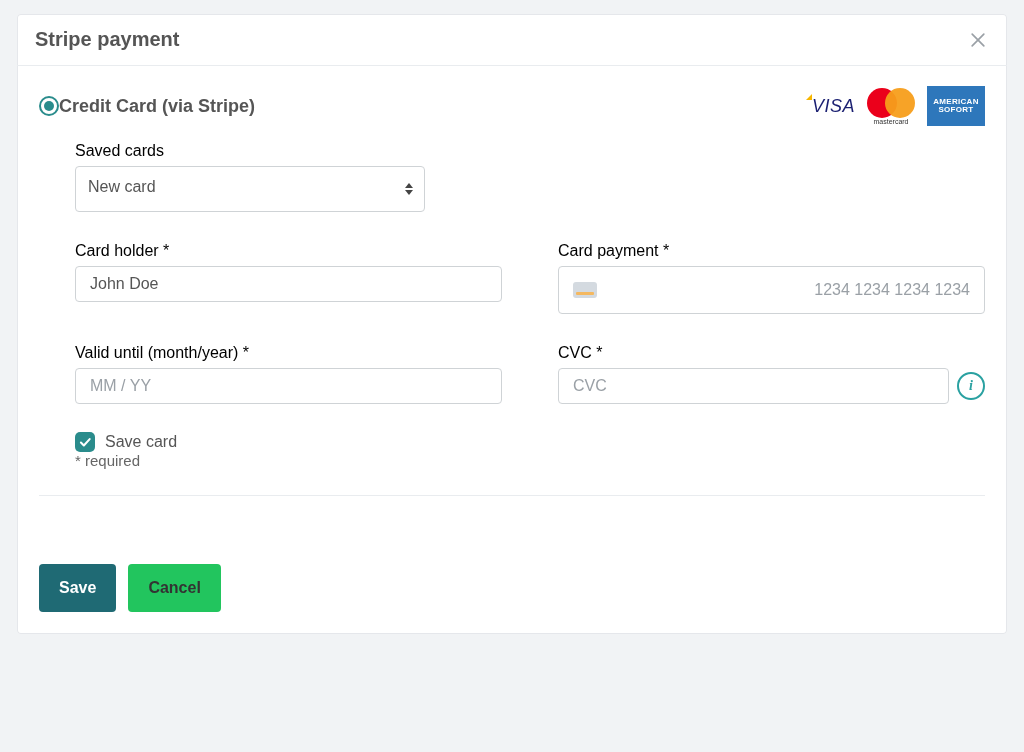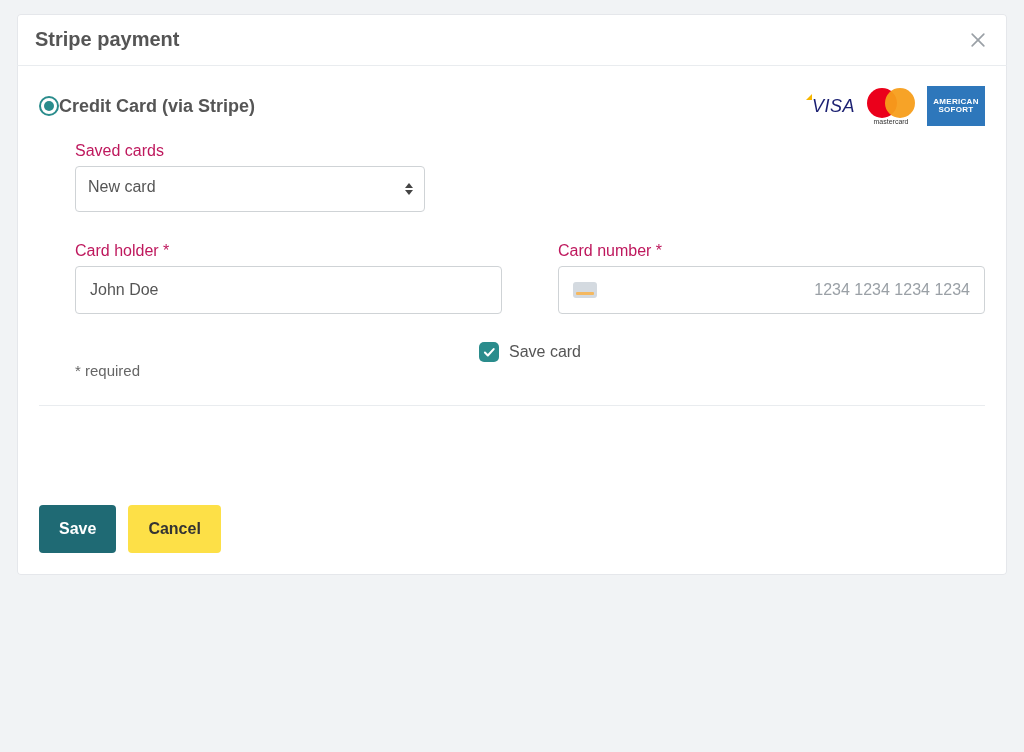--- a/index.html
+++ b/index.html
@@ -87,21 +87,21 @@
     width: 58px; height: 40px; background: #2e77bb;
     color: #fff; font-size: 8px; font-weight: 700;
     display: flex; flex-direction: column; align-items: center; justify-content: center;
     line-height: 1;
     font-family: Arial, sans-serif;
     letter-spacing: 0.3px;
   }
 
   .pm-body { padding: 16px 0 0 36px; }
 
-  .field-label { font-size: 16px; color: #be185d; margin-bottom: 6px; }
+  .field-label { font-size: 16px; color: #000000; margin-bottom: 6px; }
   .select-wrap {
     position: relative; width: 350px;
   }
   .select-input {
     width: 100%; height: 46px;
     border: 1px solid #cfd3d6; border-radius: 4px;
     padding: 0 36px 4px 12px;
     font-size: 16px; color: #555;
     background: #fff;
     display: flex; align-items: center;
@@ -112,21 +112,21 @@
   }
   .caret-stack svg { display: block; }
 
   .row2 {
     display: grid;
     grid-template-columns: 1fr 1fr;
     gap: 56px;
     margin-top: 30px;
   }
   .text-input {
-    width: 100%; height: 48px;
+    width: 100%; height: 36px;
     border: 1px solid #cfd3d6; border-radius: 4px;
     padding: 0 14px; font-size: 16px; color: #555;
     outline: none;
   }
   .text-input::placeholder { color: #9aa0a6; }
   .card-input {
     display: flex; align-items: center; gap: 10px;
     height: 48px; border: 1px solid #cfd3d6; border-radius: 4px;
     padding: 0 14px;
     justify-content: space-between;
@@ -144,21 +144,21 @@
   .cvc-row { display: flex; align-items: center; gap: 8px; }
   .info-circle {
     width: 28px; height: 28px; border-radius: 50%;
     border: 2px solid #2aa1a1; color: #2aa1a1;
     display: inline-flex; align-items: center; justify-content: center;
     font-family: "Times New Roman", serif; font-style: italic; font-weight: 700;
     font-size: 14px; cursor: pointer; flex-shrink: 0;
   }
 
   .save-card {
-    margin-top: 28px; display: flex; align-items: center; gap: 10px; justify-content: center;
+    margin-top: 28px; display: flex; align-items: center; gap: 10px;
   }
   .checkbox {
     width: 20px; height: 20px; border-radius: 5px;
     background: #2a8c8c; display: inline-flex; align-items: center; justify-content: center;
     cursor: pointer;
   }
   .checkbox svg { width: 14px; height: 14px; }
 
   .req-note { font-size: 15px; color: #666; }
 
@@ -175,24 +175,24 @@
   .sofort-logo .sub {
     color: #7b7566; font-size: 7px; letter-spacing: 0.8px; line-height: 1;
   }
 
   .modal-footer {
     padding: 30px 22px 22px 22px;
     display: flex; gap: 12px;
   }
   .btn {
     height: 48px; padding: 12px 20px; border: none; border-radius: 4px;
-    font-size: 16px; font-weight: 600; cursor: pointer; margin-top: 31px;
+    font-size: 16px; font-weight: 600; cursor: pointer;
   }
   .btn-primary { background: #1f6a74; color: #fff; }
-  .btn-secondary { background: #fde047; color: #333; text-align: right; }
+  .btn-secondary { background: #22c55e; color: #333; text-align: right; }
 </style>
 </head>
 <body>
 
 <div class="modal">
 
   <div class="modal-header">
     <h2 class="modal-title">Stripe payment</h2>
     <span class="close-x">
       <svg viewBox="0 0 24 24" width="20" height="20" fill="none" stroke="currentColor" stroke-width="2" stroke-linecap="round">
@@ -243,28 +243,41 @@
           </span>
         </div>
       </div>
 
       <div class="row2">
         <div>
           <div class="field-label">Card holder *</div>
           <input class="text-input" type="text" value="John Doe" style="">
         </div>
         <div>
-          <div class="field-label">Card number *</div>
+          <div class="field-label">Card payment *</div>
           <div class="card-input">
             <span class="card-mini"></span>
             <span class="placeholder-text">1234 1234 1234 1234</span>
           </div>
         </div>
       </div>
 
+      <div class="row2">
+        <div>
+          <div class="field-label">Valid until (month/year) *</div>
+          <input class="text-input" type="text" placeholder="MM / YY" style="">
+        </div>
+        <div>
+          <div class="field-label">CVC *</div>
+          <div class="cvc-row">
+            <input class="text-input" type="text" style="flex: 1 1 0%;" placeholder="CVC">
+            <span class="info-circle">i</span>
+          </div>
+        </div>
+      </div>
 
       <div class="save-card">
         <span class="checkbox">
           <svg viewBox="0 0 24 24" fill="none" stroke="#fff" stroke-width="3.5" stroke-linecap="round" stroke-linejoin="round">
               <polyline points="5 13 10 18 20 7"></polyline>
             </svg>
         </span>
         <span>Save card</span>
       </div>
 

